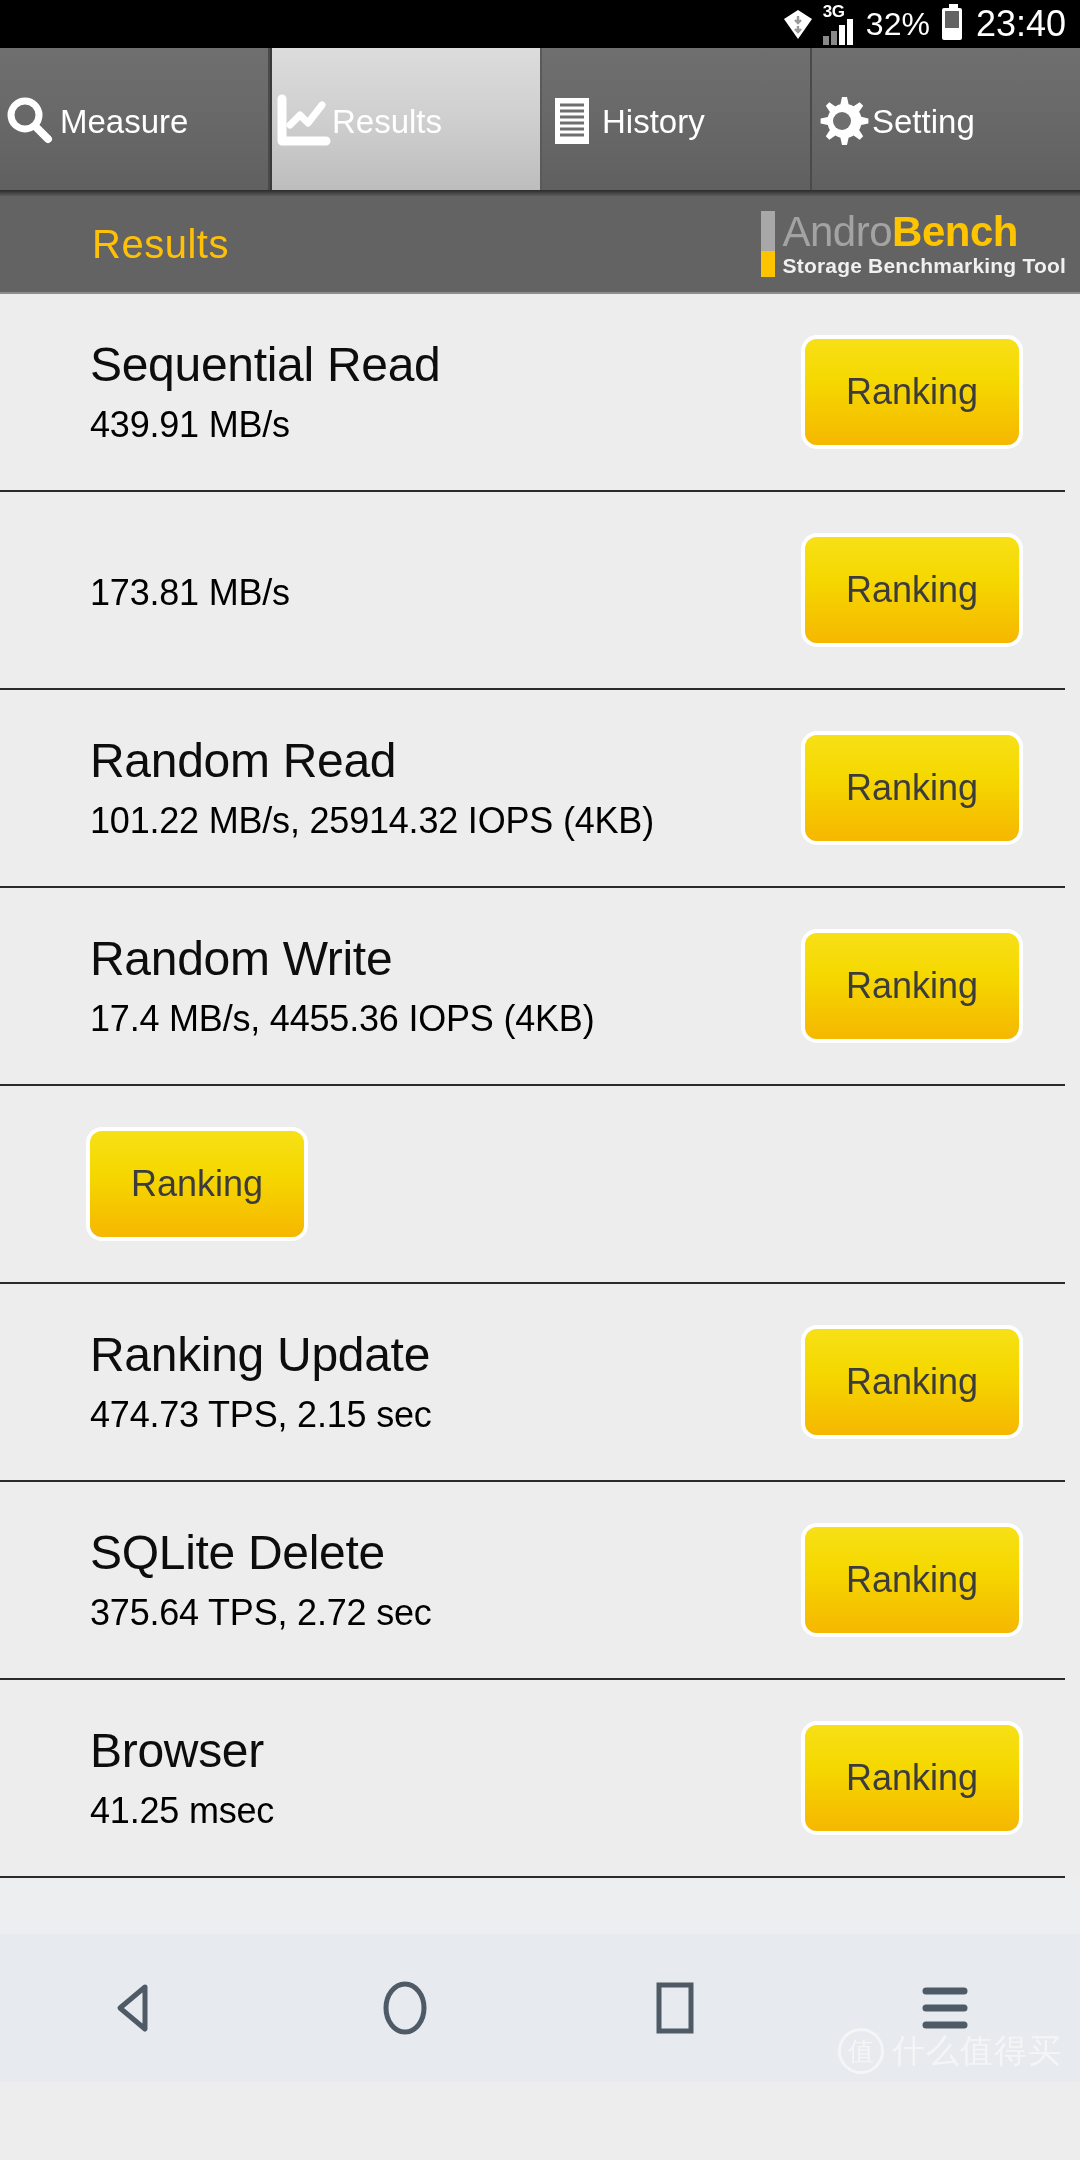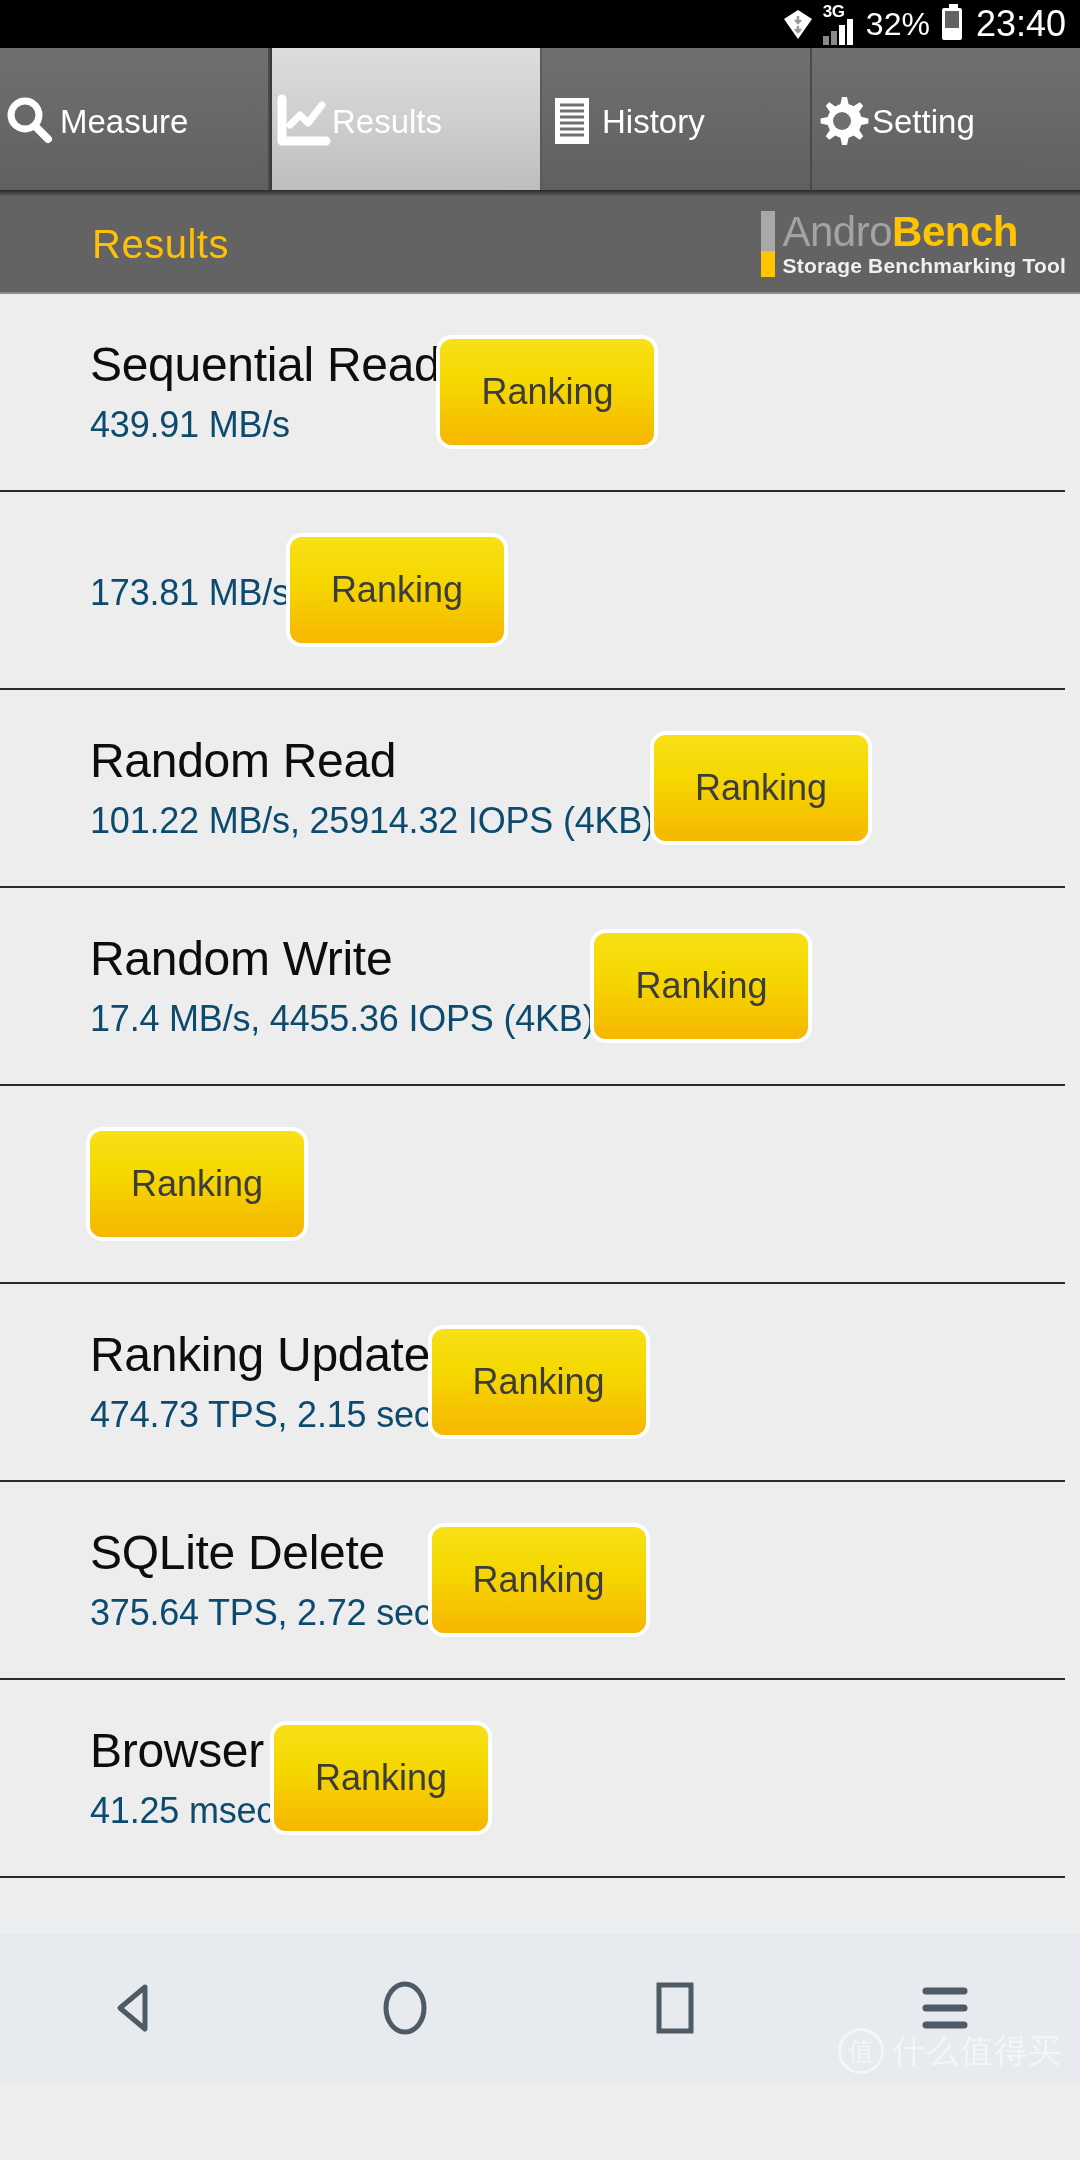--- a/index.html
+++ b/index.html
@@ -68,27 +68,27 @@
   .logo-text{ display:flex; flex-direction:column; }
   .logo-line1{ font-size:42px; line-height:44px; font-weight:400; letter-spacing:-0.5px; }
   .logo-andro{ color:#a3a3a3; }
   .logo-bench{ color:#ffc400; font-weight:bold; }
   .logo-line2{ color:#f0f0f0; font-size:21px; line-height:24px; font-weight:bold; letter-spacing:0.2px; }
 
   
   .list{ width:1080px; background:#ededed; }
   .row{
     height:198px; width:1065px; background:#ededed;
-    display:flex; align-items:center; justify-content:flex-start;
+    display:flex; align-items:center; justify-content:space-between;
     border-bottom:2px solid #2b2b2b;
     padding:0 30px 0 90px;
   }
   .row-texts{ display:flex; flex-direction:column; justify-content:center; }
   .row-name{ color:#0d0d0d; font-size:48px; line-height:60px; font-weight:400; letter-spacing:-0.3px; }
-  .row-value{ color:#0c4a6e; font-size:36px; line-height:48px; font-weight:400; margin-top:6px; letter-spacing:-0.2px; }
+  .row-value{ color:#000000; font-size:36px; line-height:48px; font-weight:400; margin-top:6px; letter-spacing:-0.2px; }
   .ranking-btn{
     min-width:214px; height:106px;
     background:linear-gradient(180deg,#f7e017 0%,#f5d800 40%,#f6b700 100%);
     border-radius:12px;
     color:#3c3c3c; font-size:36px;
     display:flex; align-items:center; justify-content:center;
     box-shadow:0 0 0 4px #ffffff, 0 2px 3px rgba(0,0,0,0.18);
     flex-shrink:0;
     margin-right:16px;
   }

